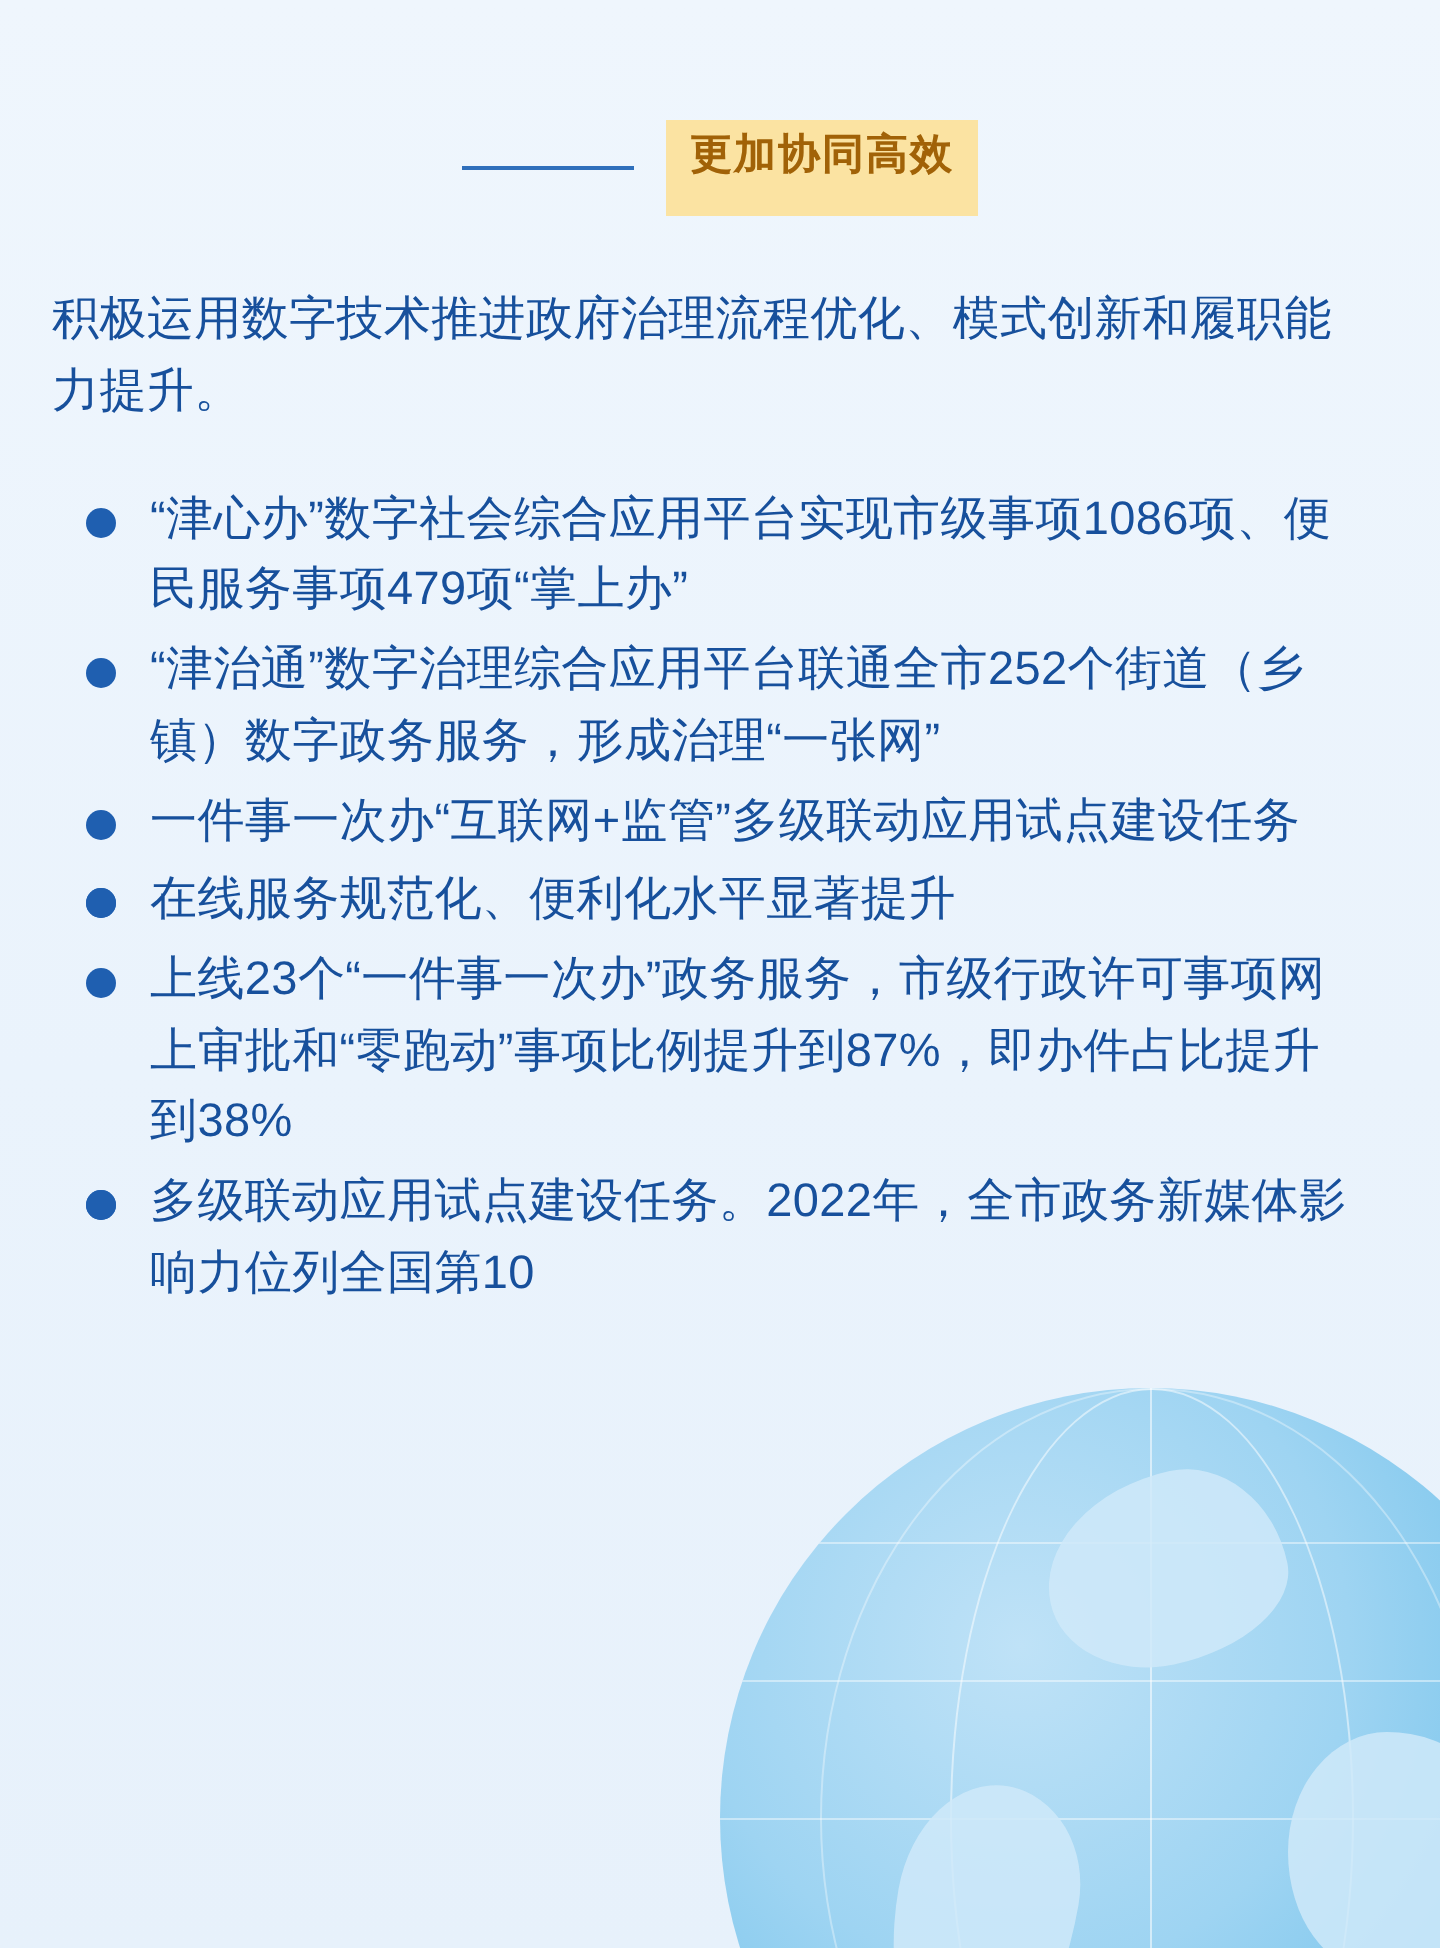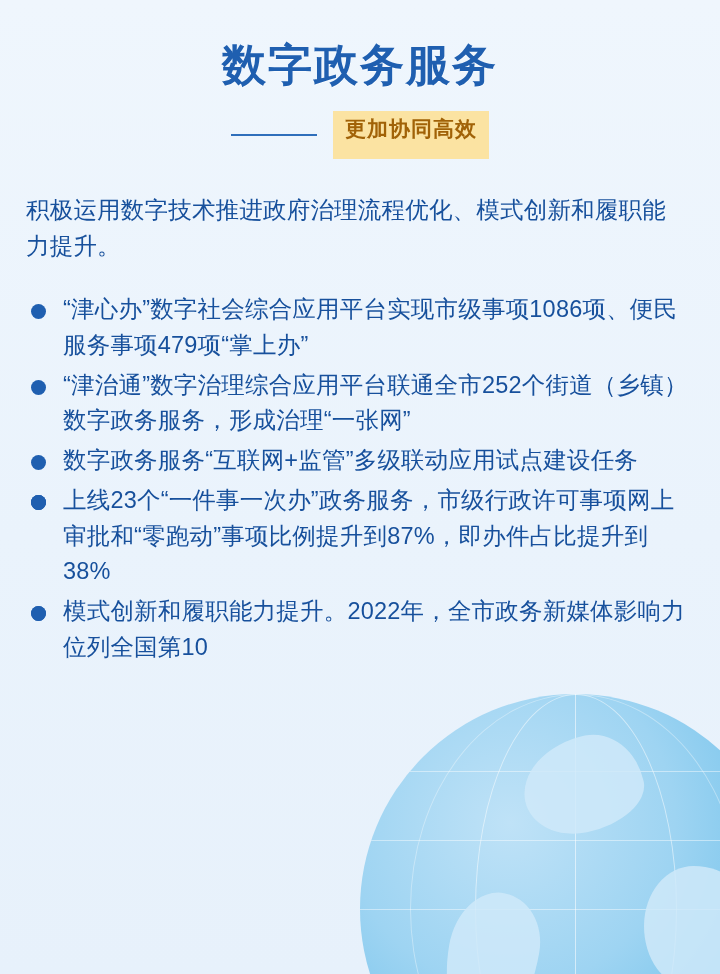--- a/index.html
+++ b/index.html
@@ -139,21 +139,21 @@
   .lead {
     color: #17509c;
     font-size: 23.5px;
     line-height: 1.52;
     letter-spacing: 0.2px;
     margin: 0 16px 28px 0;
     font-weight: 500;
   }
   ul.bullets {
     list-style: none;
-    margin: 3px;
+    margin: 15px;
     padding: 0;
   }
   ul.bullets li {
     position: relative;
     color: #17509c;
     font-size: 23.5px;
     line-height: 1.52;
     letter-spacing: 0.2px;
     margin: 0 0 4px 0;
     padding-left: 34px;
@@ -182,56 +182,56 @@
 
     <div class="meridian"></div>
     <div class="meridian m2"></div>
     <div class="meridian m3"></div>
     <div class="land land-a"></div>
     <div class="land land-b"></div>
     <div class="land land-c"></div>
   </div>
 
   <div class="header">
-    <h1 class="title">数字政务服务</h1>
     <div class="subtitle-row">
       <span class="rule"></span>
       <span class="subtitle">更加协同高效</span>
     </div>
   </div>
 
   <div class="content">
     <p class="lead">积极运用数字技术推进政府治理流程优化、模式创新和履职能力提升。</p>
 
     <ul class="bullets">
       <li>
         <span class="dot"></span>
         <span>“津心办”数字社会综合应用平台实现市级事项1086项、便民服务事项479项“掌上办”</span>
       </li>
       <li>
         <span class="dot"></span>
         <span>“津治通”数字治理综合应用平台联通全市252个街道（乡镇）数字政务服务，形成治理“一张网”</span>
       </li>
       <li>
         <span class="dot"></span>
-        <span>数字政务服务“互联网+监管”多级联动应用试点建设任务</span>
-      </li>
-      <li>
-        <span class="dot"></span>
-      </li>
-      <li>
-        <span class="dot"></span>
+        <span>一件事一次办“互联网+监管”多级联动应用试点建设任务</span>
+      </li>
+      <li>
+        <span class="dot"></span>
+      </li>
+      <li>
+        <span class="dot"></span>
+        <span>在线服务规范化、便利化水平显著提升</span>
       </li>
       <li>
         <span class="dot"></span>
         <span>上线23个“一件事一次办”政务服务，市级行政许可事项网上审批和“零跑动”事项比例提升到87%，即办件占比提升到38%</span>
       </li>
       <li>
         <span class="dot"></span>
       </li>
       <li>
         <span class="dot"></span>
-        <span>模式创新和履职能力提升。2022年，全市政务新媒体影响力位列全国第10</span>
+        <span>多级联动应用试点建设任务。2022年，全市政务新媒体影响力位列全国第10</span>
       </li>
     </ul>
   </div>
 
 </div>
 
 </body></html>

